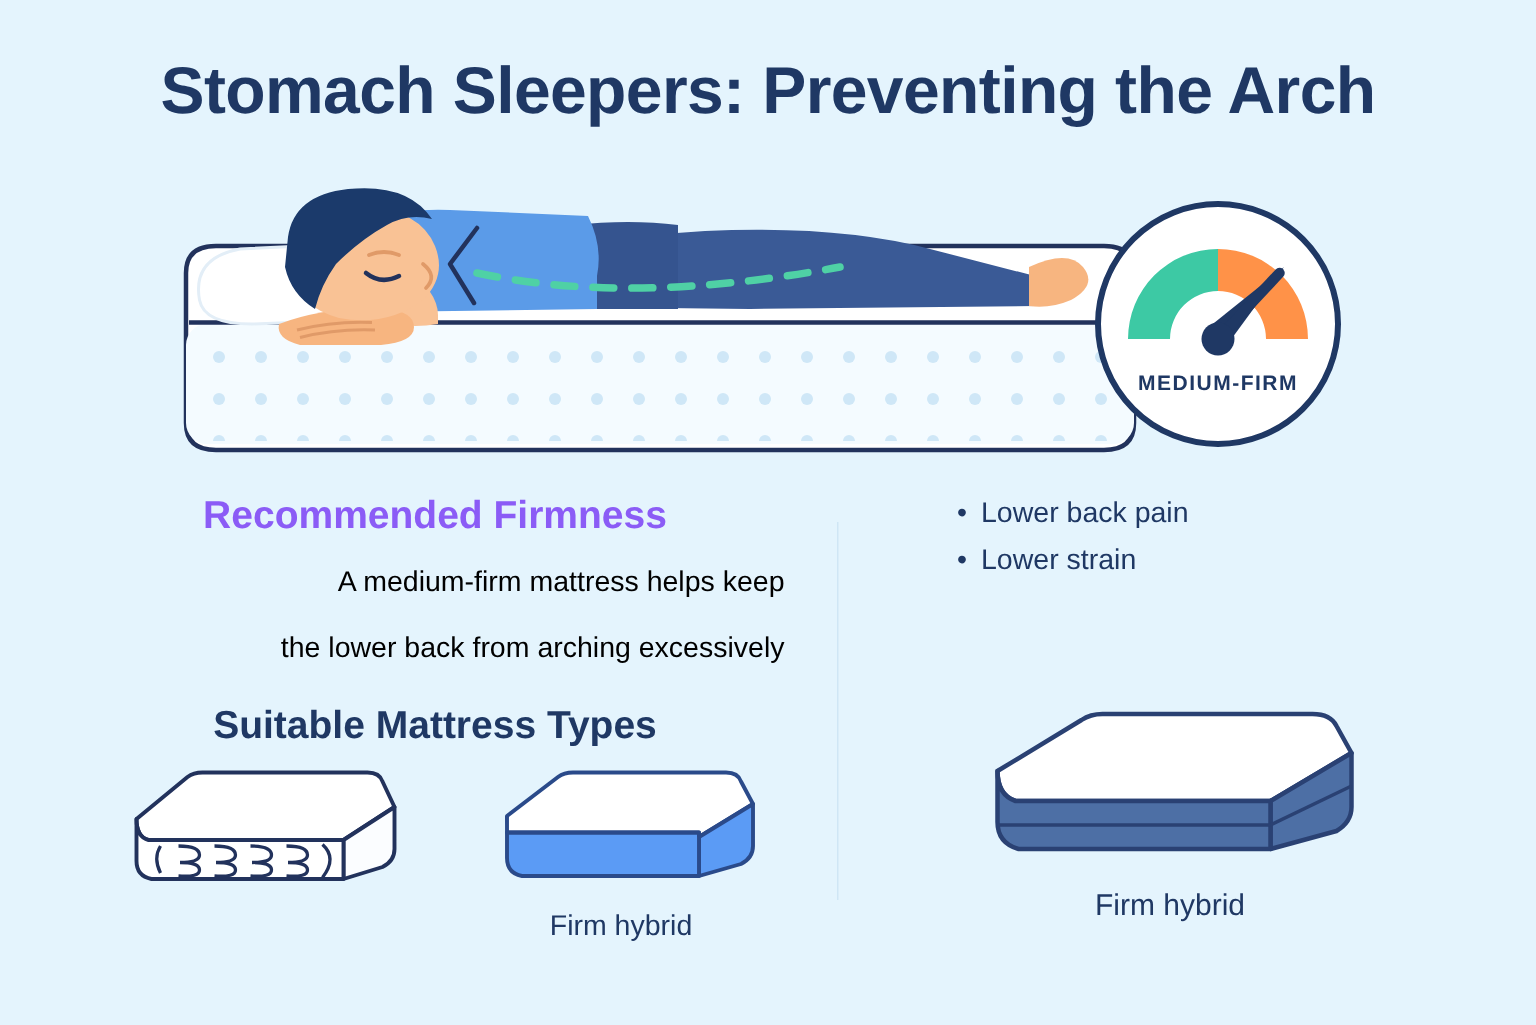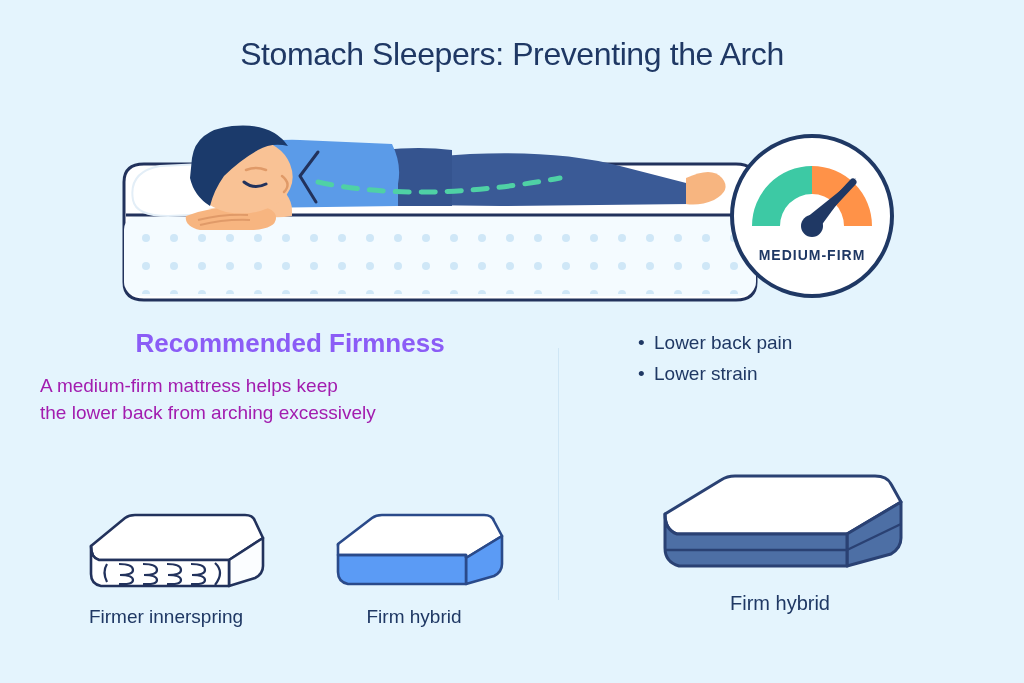--- a/index.html
+++ b/index.html
@@ -20,22 +20,22 @@
     height: 683px;
   }
 
   
   .title {
     position: absolute;
     top: 36px;
     left: 0;
     width: 1024px;
     text-align: center;
-    font-size: 32px;
-    font-weight: normal;
+    font-size: 44px;
+    font-weight: bold;
     color: #1f3864;
     letter-spacing: -0.4px;
   }
 
   
   .hero {
     position: absolute;
     top: 120px;
     left: 0;
     width: 1024px;
@@ -75,24 +75,24 @@
     text-align: center;
     margin: 0 0 14px 0;
   }
   .section-head.left-align {
     text-align: left;
     padding-left: 58px;
   }
 
   .body-text {
     font-size: 19px;
-    color: #a21caf;
-    text-align: left;
+    color: #000000;
+    text-align: right;
     line-height: 1.42;
-    margin: 0;
+    margin: 17px;
   }
 
   .issues-list {
     list-style: none;
     margin: 0;
     padding: 0 0 0 58px;
   }
   .issues-list li {
     font-size: 19px;
     color: #1f3864;
@@ -239,20 +239,21 @@
         <span class="bullet">•</span>
         <span>Lower back pain</span>
       </li>
       <li>
         <span class="bullet">•</span>
         <span>Lower strain</span>
       </li>
     </ul>
   </div>
 
+  <div class="types-head">Suitable Mattress Types</div>
 
   <div class="types-row">
     <div class="type-item">
       <svg width="215" height="86" viewBox="0 0 215 86" xmlns="http://www.w3.org/2000/svg">
 
         <path d="M32 38 L66 10 Q70 7 76 7 L186 7 Q194 7 196 13 L204 30 L170 52 L40 52 Q32 50 32 38 Z" fill="#ffffff" stroke="#22325c" stroke-width="2.6" stroke-linejoin="round"></path>
 
         <path d="M204 30 L204 58 Q204 66 196 70 L170 78 L170 52 Z" fill="#fbfdff" stroke="#22325c" stroke-width="2.6" stroke-linejoin="round"></path>
 
         <path d="M32 38 L32 66 Q32 76 42 78 L170 78 L170 52 L40 52 Q32 50 32 38 Z" fill="#ffffff" stroke="#22325c" stroke-width="2.6" stroke-linejoin="round"></path>
@@ -267,21 +268,20 @@
           </g>
           <g>
             <path d="M108 56 Q122 56 122 62 Q122 67 109 67 Q122 67 122 72 Q122 77 108 76"></path>
           </g>
           <g>
             <path d="M132 56 Q146 56 146 62 Q146 67 133 67 Q146 67 146 72 Q146 77 132 76"></path>
           </g>
           <path d="M156 55 Q166 64 156 77"></path>
         </g>
       </svg>
-      <div class="type-caption">Firmer innerspring</div>
     </div>
 
     <div class="type-item">
       <svg width="200" height="86" viewBox="0 0 200 86" xmlns="http://www.w3.org/2000/svg">
 
         <path d="M24 36 L58 10 Q62 7 68 7 L170 7 Q178 7 180 13 L188 28 L152 50 L32 50 Q24 48 24 36 Z" fill="#ffffff" stroke="#2a4a8a" stroke-width="2.6" stroke-linejoin="round"></path>
 
         <path d="M188 28 L188 56 Q188 64 180 68 L152 76 L152 50 Z" fill="#5b9bf5" stroke="#2a4a8a" stroke-width="2.6" stroke-linejoin="round"></path>
 
         <path d="M24 36 L24 48 L152 48 L152 36 L32 38 Q24 38 24 36 Z" fill="#ffffff"></path>

